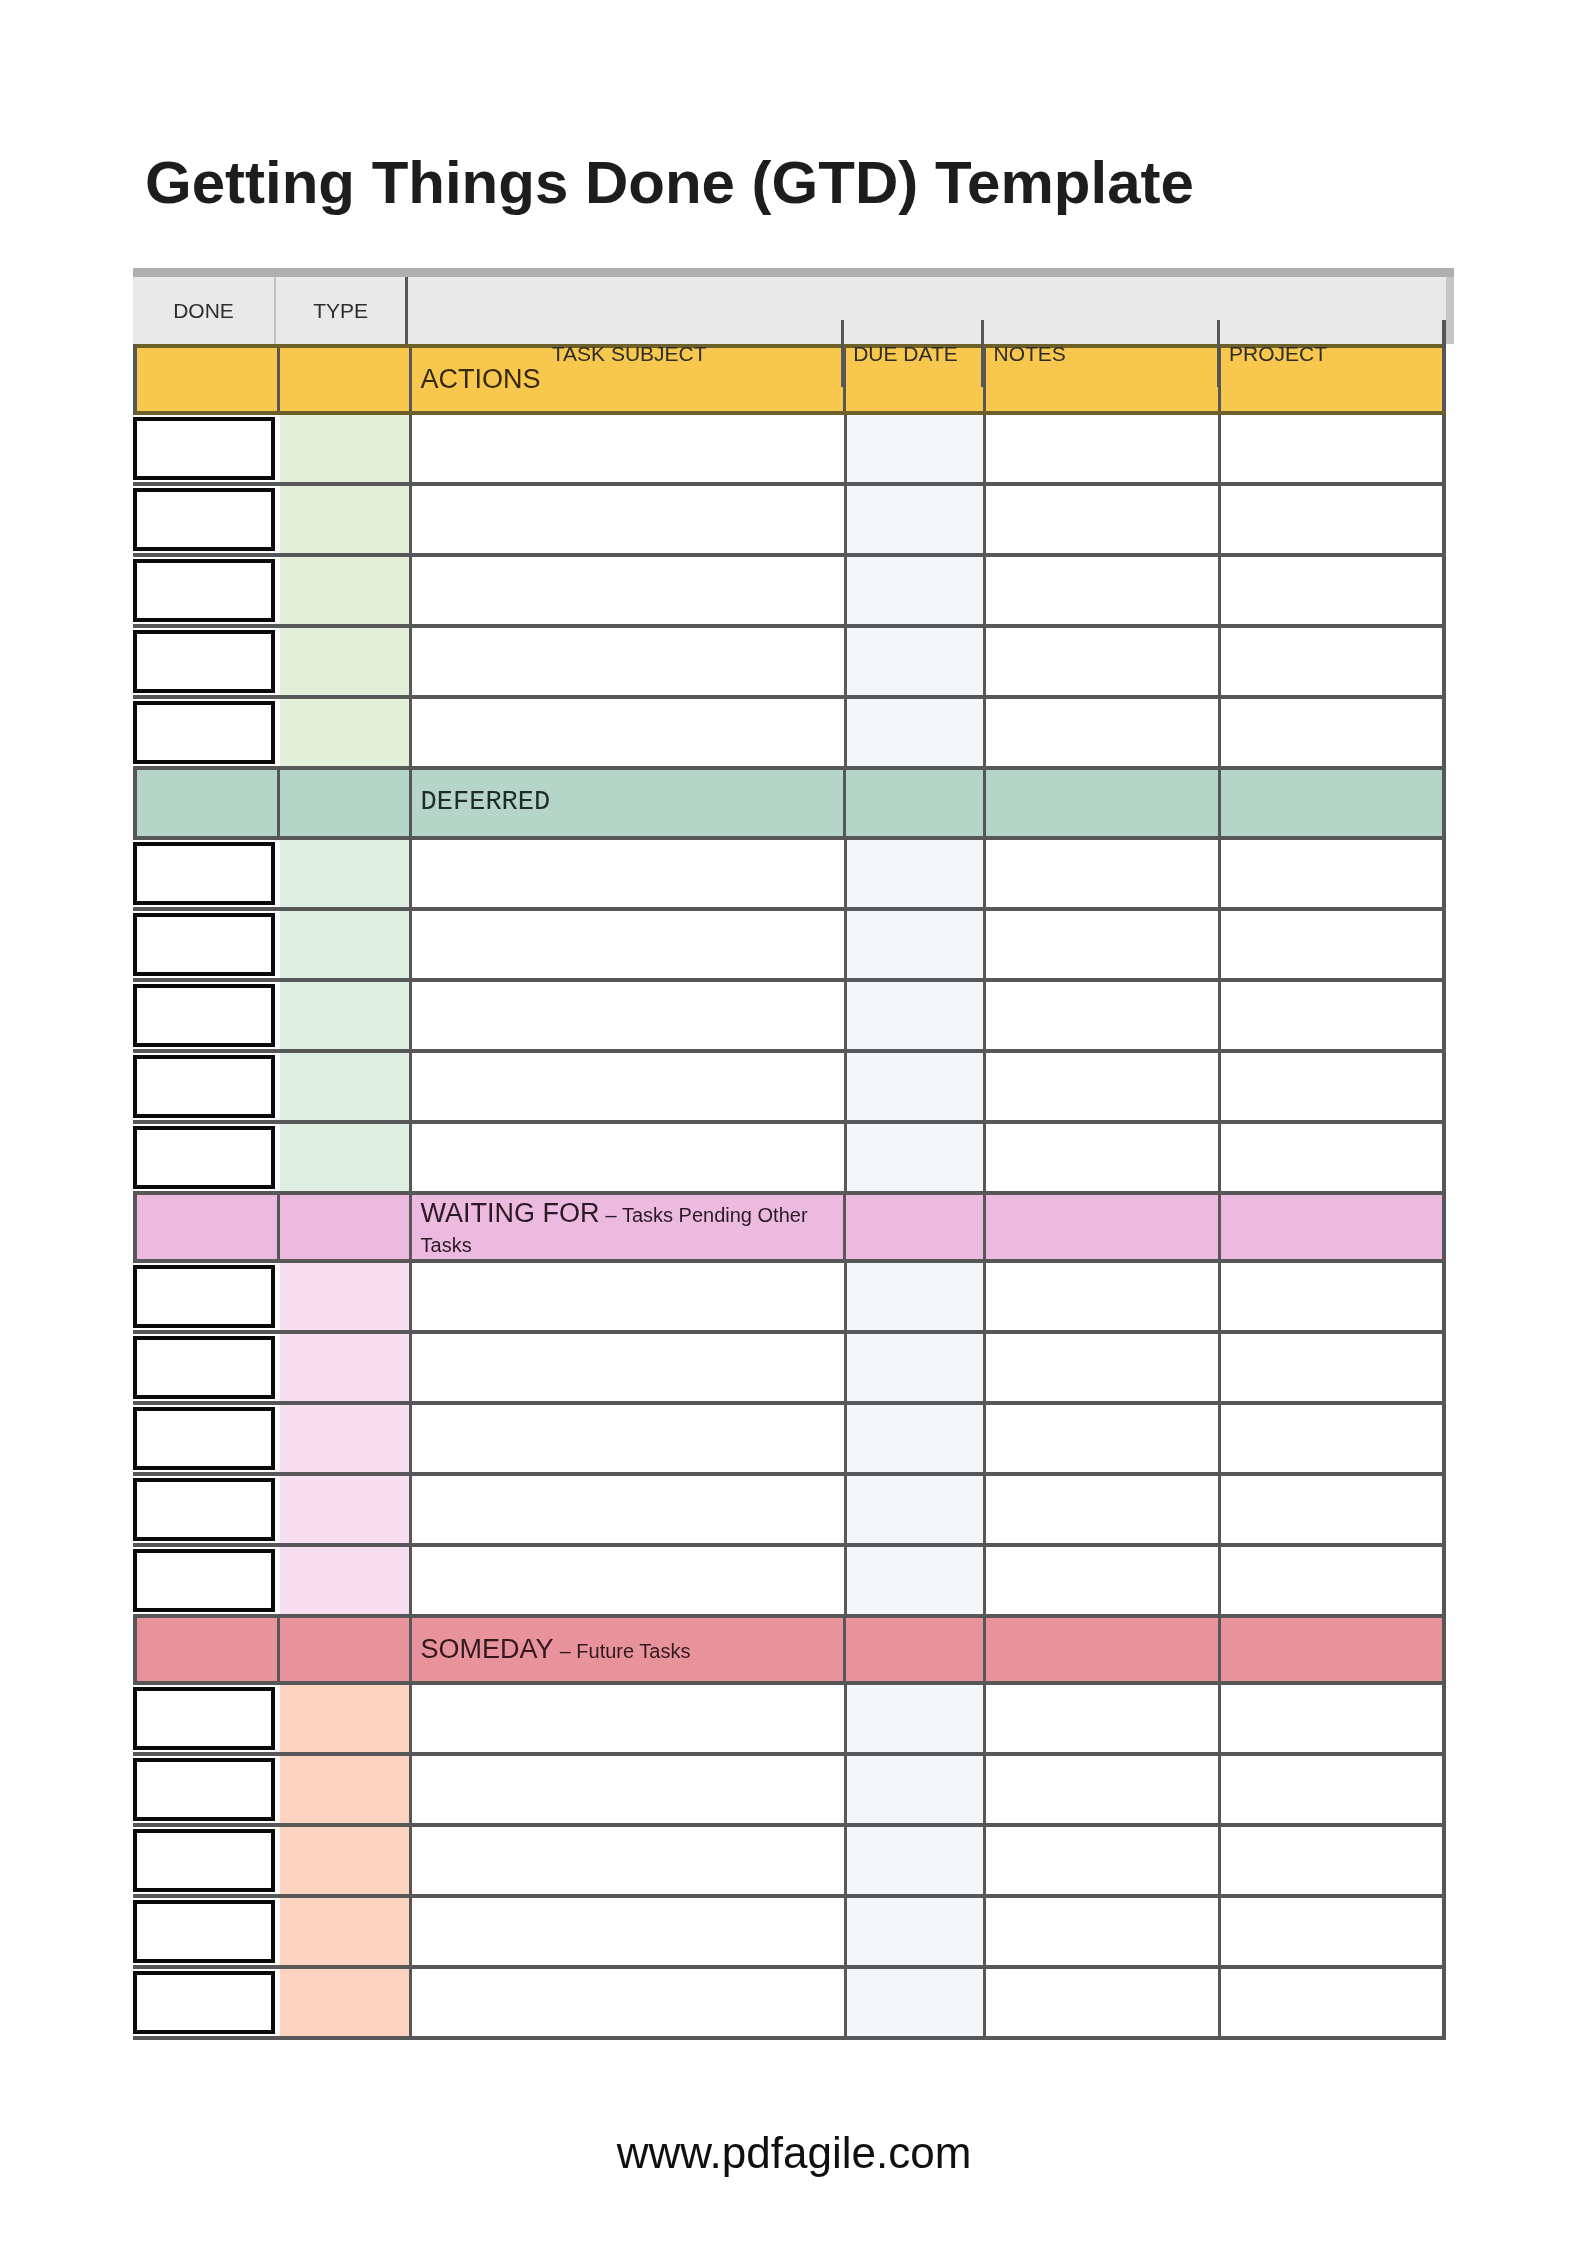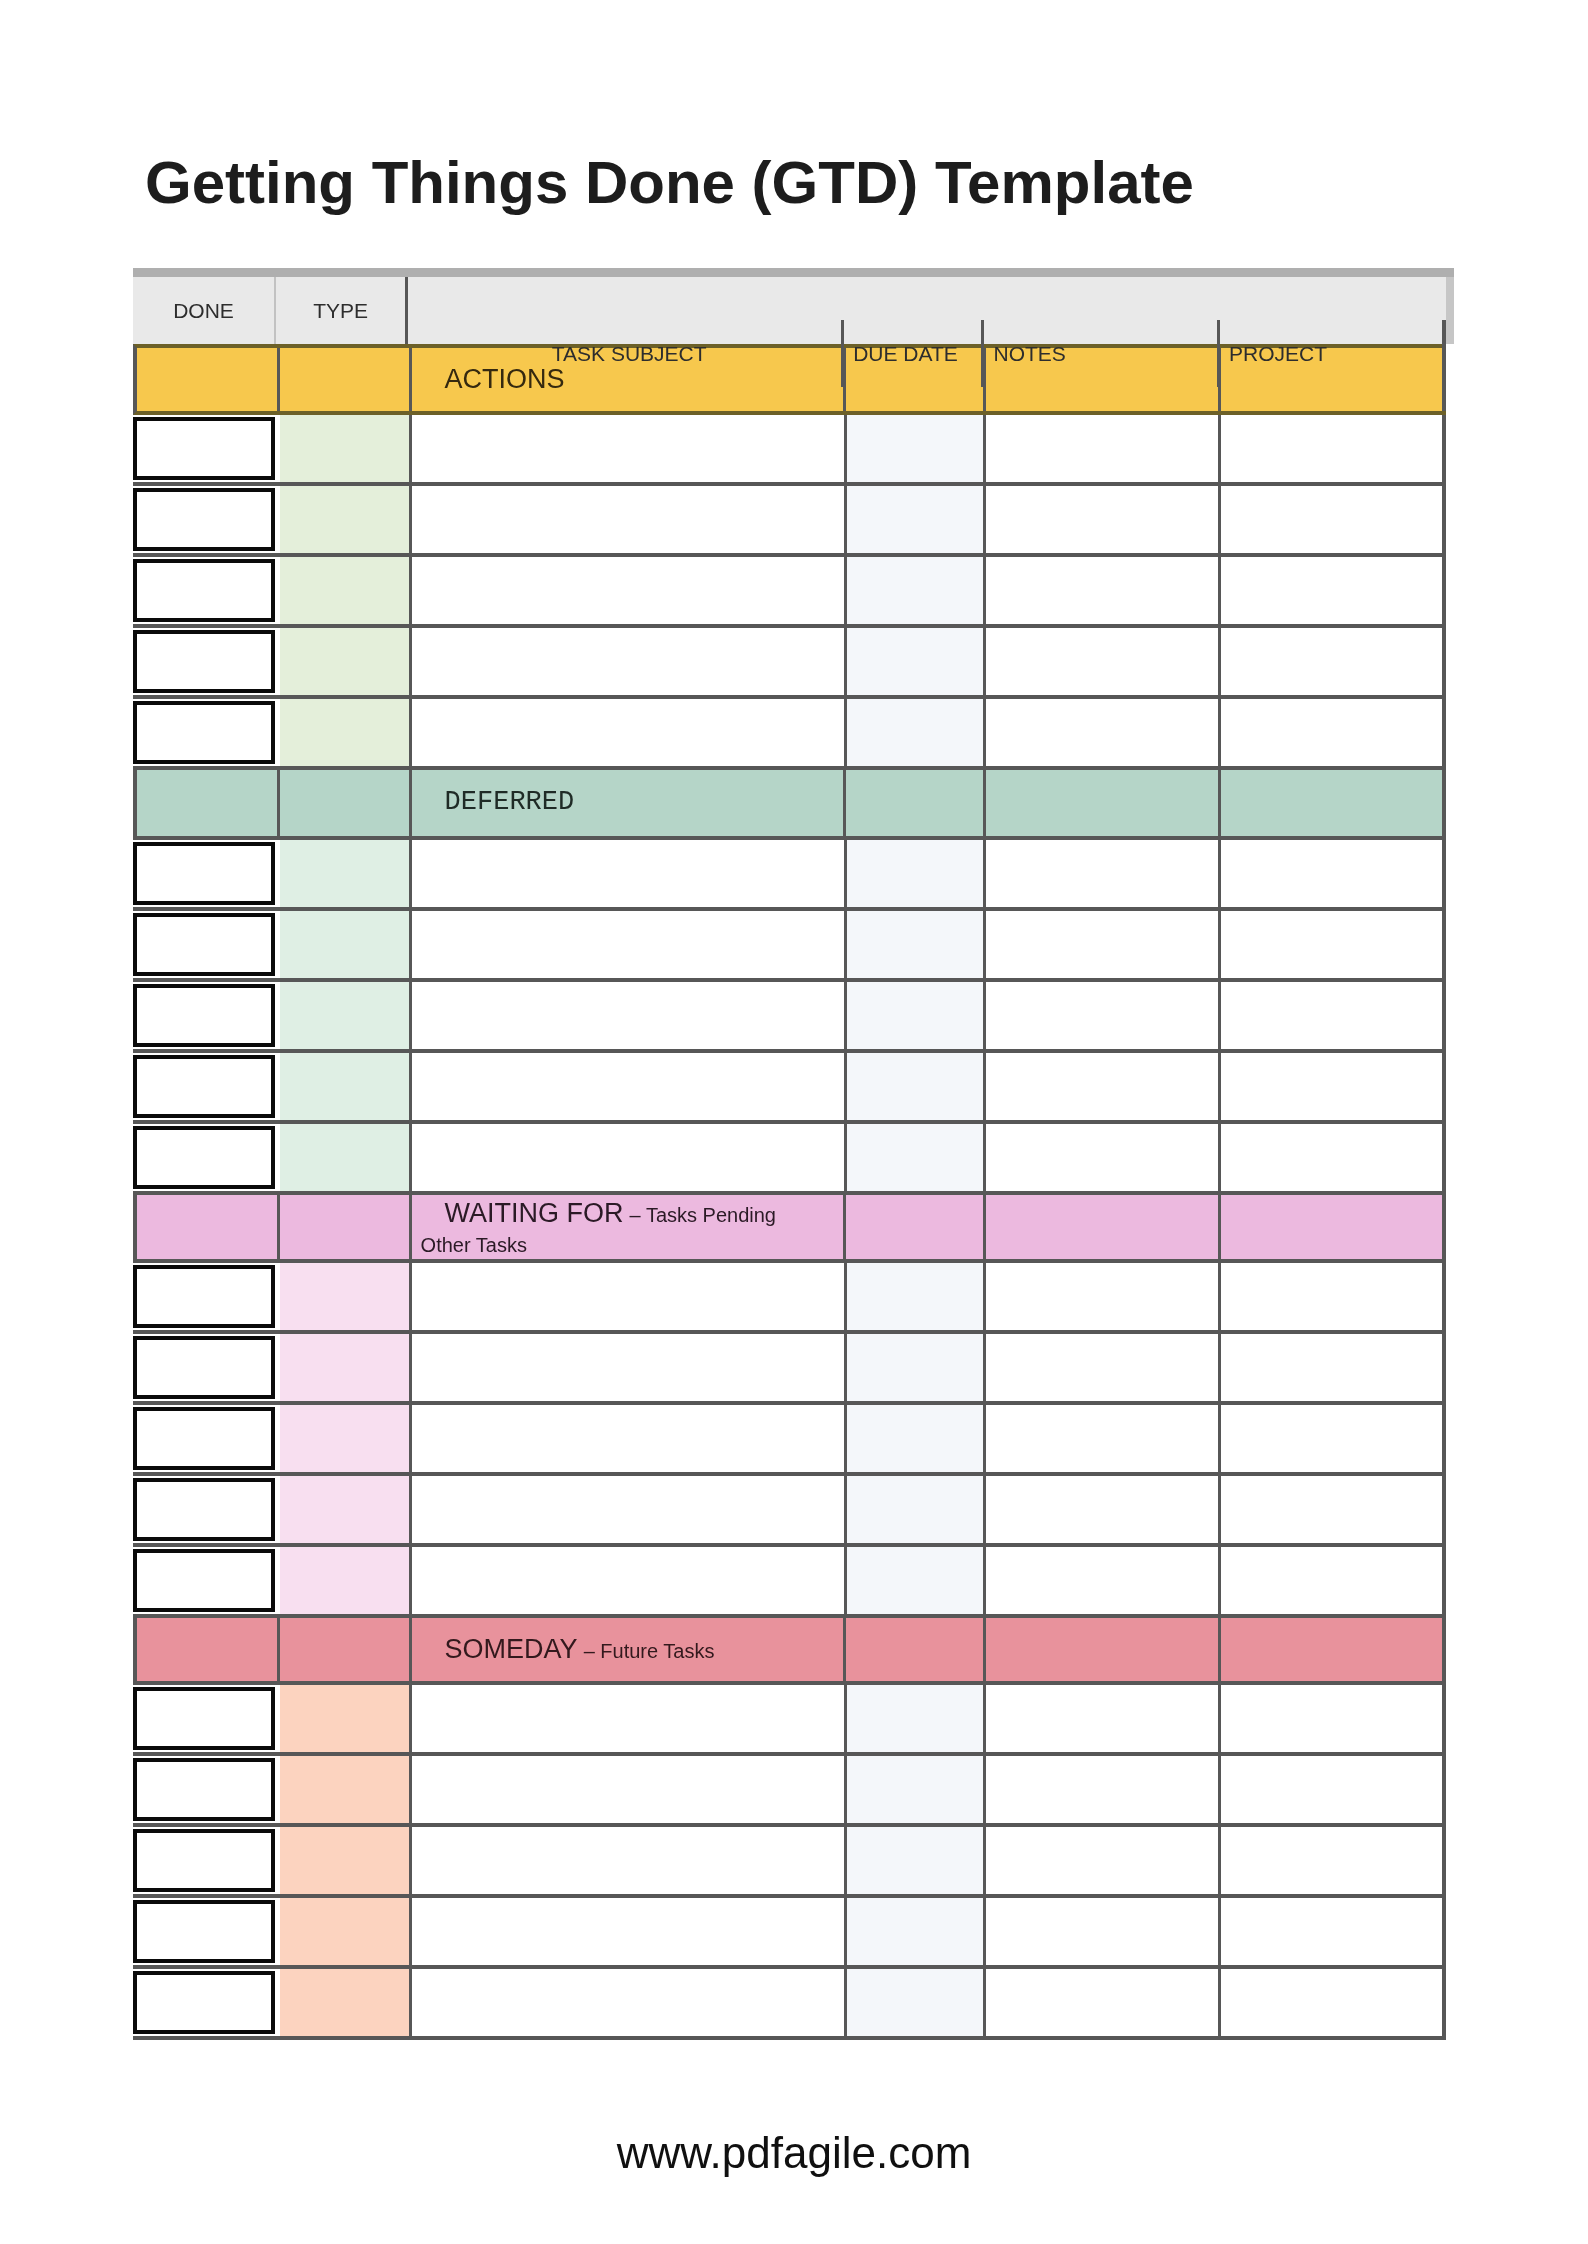--- a/index.html
+++ b/index.html
@@ -41,21 +41,21 @@
   .s-actions{background:var(--actions-bg);height:71px;
              border-top:4px solid var(--actions-border);
              border-bottom:4px solid var(--actions-border);}
   .s-actions .slabel{color:#35290f;}
   .s-deferred{background:var(--deferred-bg);height:70px;}
   .s-deferred .slabel{color:#1f2b26;font-family:Liberation Mono, monospace;}
   .s-waiting{background:var(--waiting-bg);height:68px;}
   .s-waiting .slabel,.s-waiting .ssub{color:#2b1a26;}
   .s-someday{background:var(--someday-bg);height:67px;}
   .s-someday .slabel,.s-someday .ssub{color:#33191d;}
-  .slabel{font-size:27px;margin-left:24px;}
+  .slabel{font-size:27px;}
   .ssub{font-size:20px;margin-left:6px;}
   .stext{line-height:1.3;}
   .s-waiting .stext{width:400px;}
 
   
   .drow .c-done{background:#fff;}
   .drow .c-due{background:var(--due-date-tint);}
   .checkbox{box-sizing:border-box;width:142px;height:63px;margin:2px 5px 2px 0;
             border:4px solid var(--checkbox-border);background:#fff;}
   .sec-actions  .drow .c-type{background:var(--actions-type-tint);}

